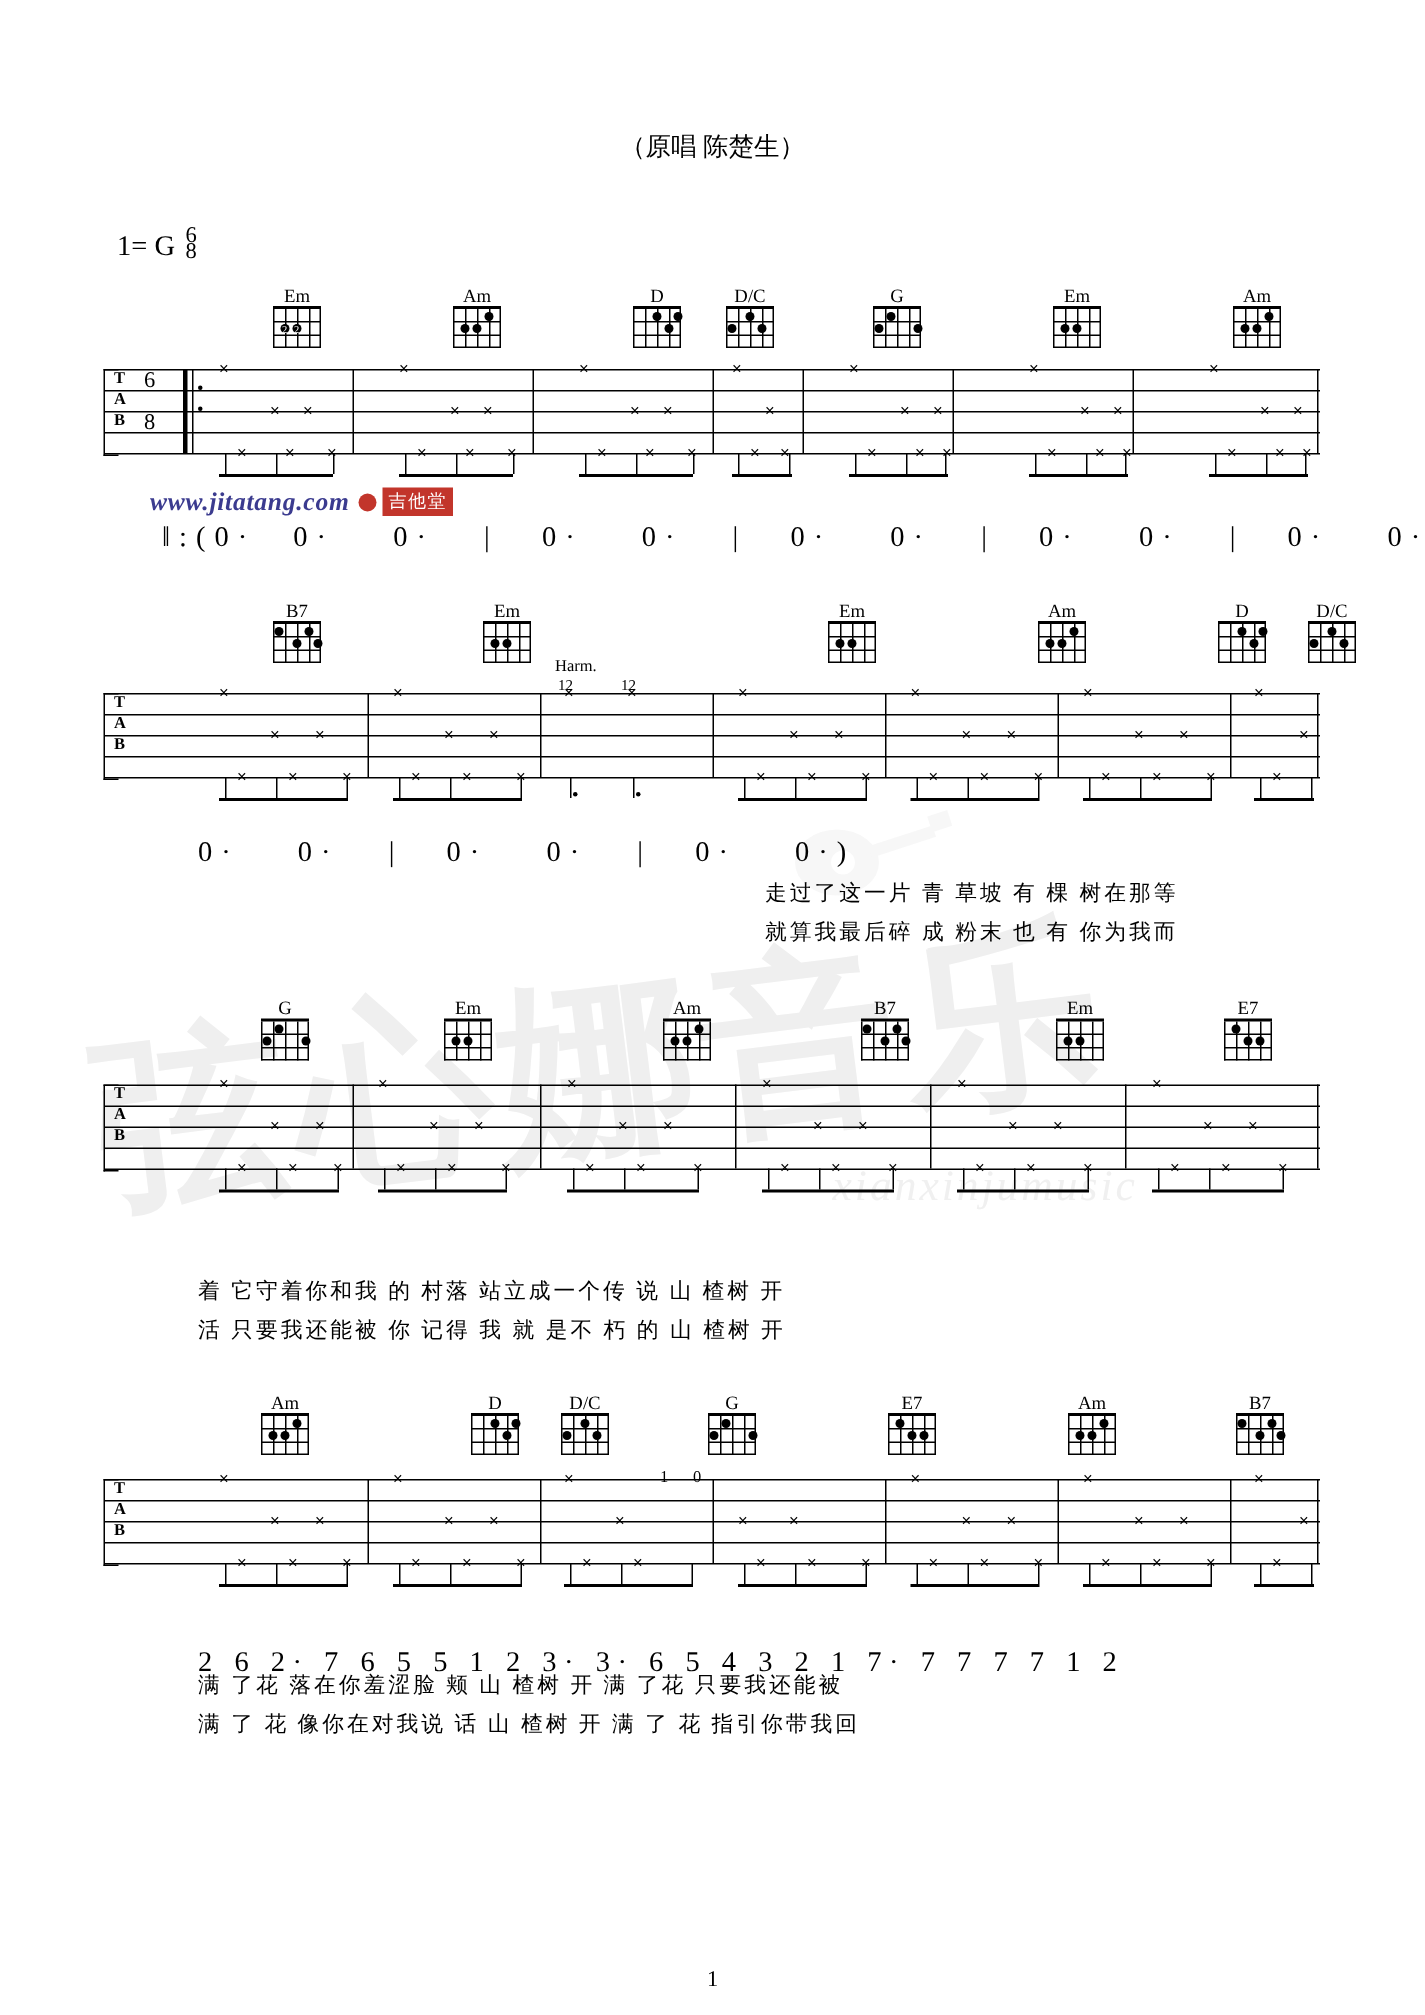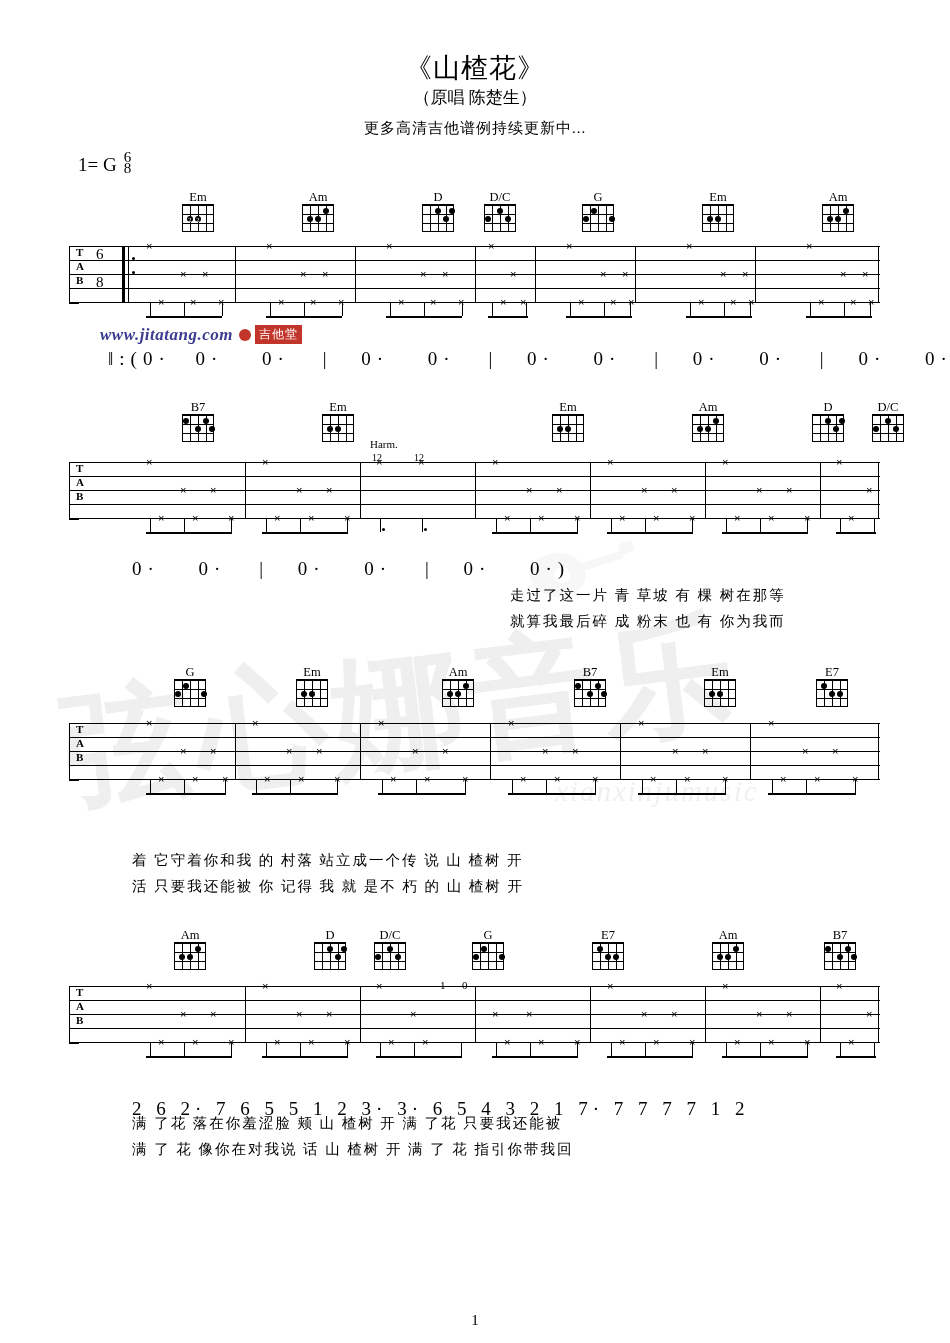--- a/index.html
+++ b/index.html
@@ -55,23 +55,21 @@
   .mel{position:absolute;font-size:19px;font-family:"Liberation Serif",serif;letter-spacing:6px;white-space:nowrap;}
   .lyr{position:absolute;font-size:14.5px;font-family:"Liberation Serif",serif;white-space:nowrap;}
   .mel .u{border-top:1px solid #000;padding-top:1px;}
   .pagenum{position:absolute;width:100%;text-align:center;bottom:14px;font-size:15px;}
 </style>
 </head>
 <body>
 
 <div class="sheet">
 
-  <div class="title">《山楂花》</div>
   <div class="subtitle">（原唱 陈楚生）</div>
-  <div class="promo">更多高清吉他谱例持续更新中...</div>
   <div class="keysig">
     <span>1= G</span><span class="frac"><span>6</span><span style="border-top:0;display:block">8</span></span>
   </div>
 
   <div class="wm-big">弦心娜音乐</div>
   <div class="wm-small">xianxinjumusic</div>
   <svg class="wm-guitar" viewBox="0 0 120 70">
     <ellipse cx="38" cy="45" rx="28" ry="22" fill="#f1f1f1"></ellipse>
     <circle cx="42" cy="45" r="8" fill="#fff"></circle>
     <rect x="60" y="34" width="45" height="8" fill="#f1f1f1" transform="rotate(-18 60 38)"></rect>

